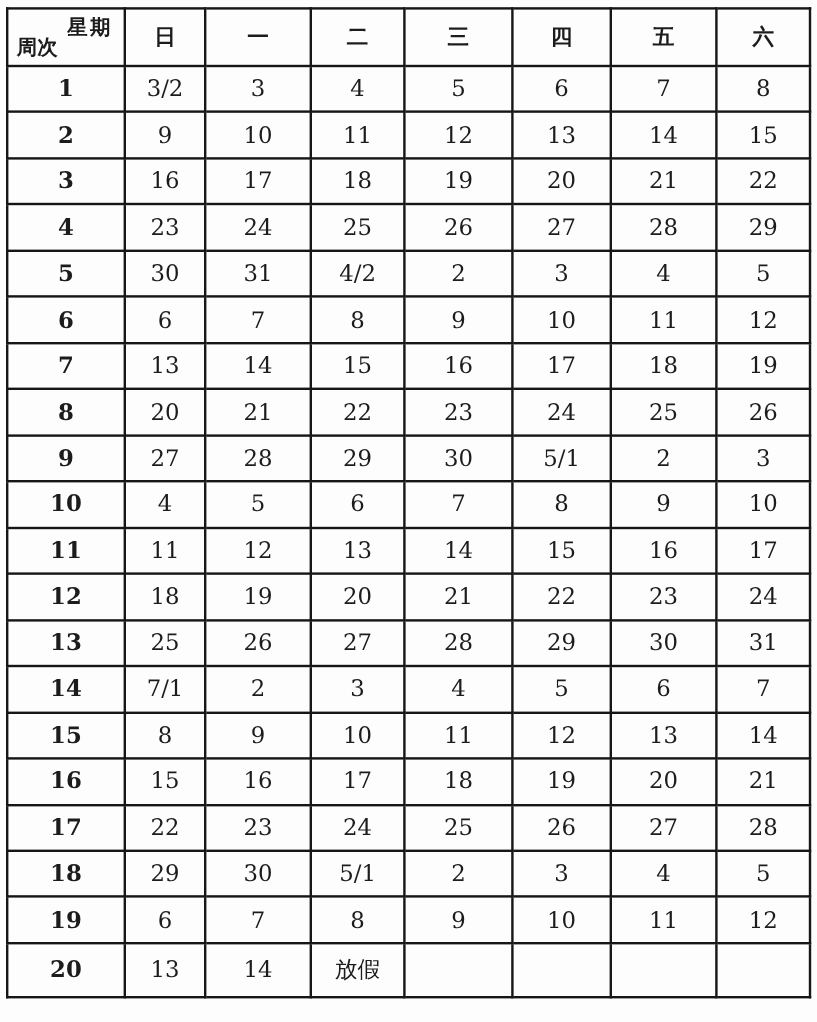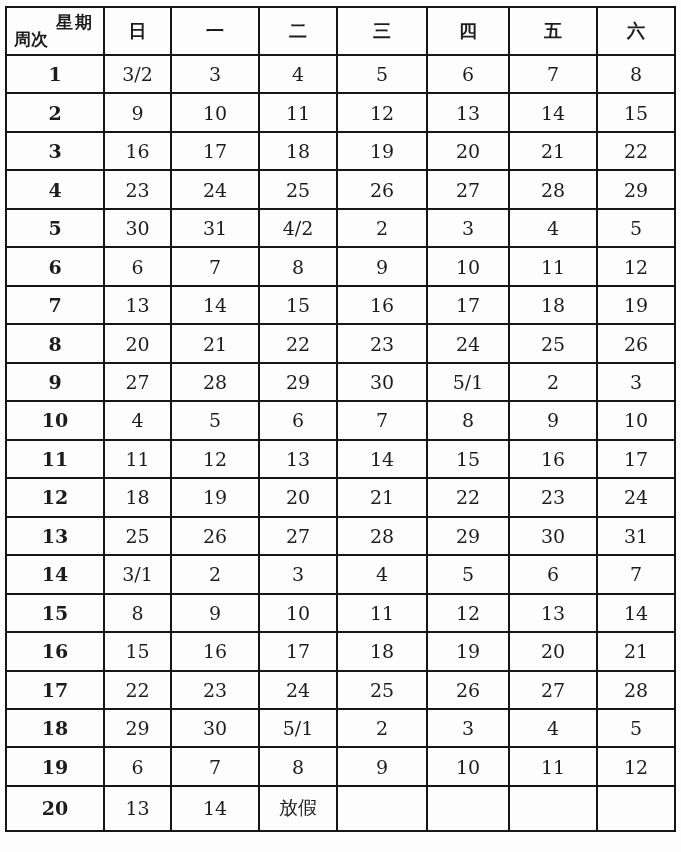--- a/index.html
+++ b/index.html
@@ -236,21 +236,21 @@
           <td class="day-cell">25</td>
           <td class="day-cell">26</td>
           <td class="day-cell">27</td>
           <td class="day-cell">28</td>
           <td class="day-cell">29</td>
           <td class="day-cell">30</td>
           <td class="day-cell">31</td>
         </tr>
         <tr>
           <td class="week-cell">14</td>
-          <td class="day-cell">3/1</td>
+          <td class="day-cell">7/1</td>
           <td class="day-cell">2</td>
           <td class="day-cell">3</td>
           <td class="day-cell">4</td>
           <td class="day-cell">5</td>
           <td class="day-cell">6</td>
           <td class="day-cell">7</td>
         </tr>
         <tr>
           <td class="week-cell">15</td>
           <td class="day-cell">8</td>

